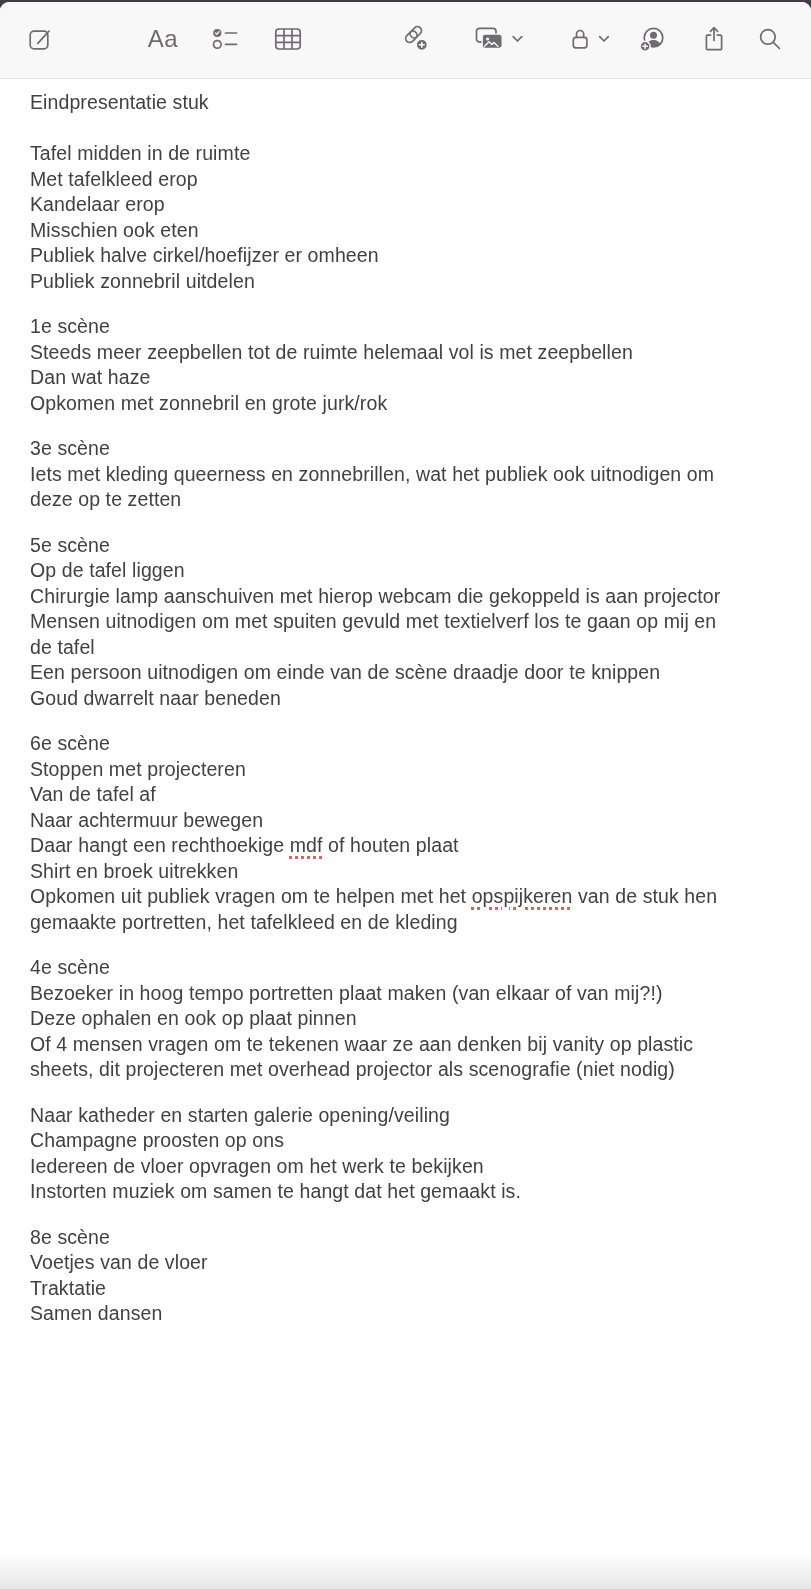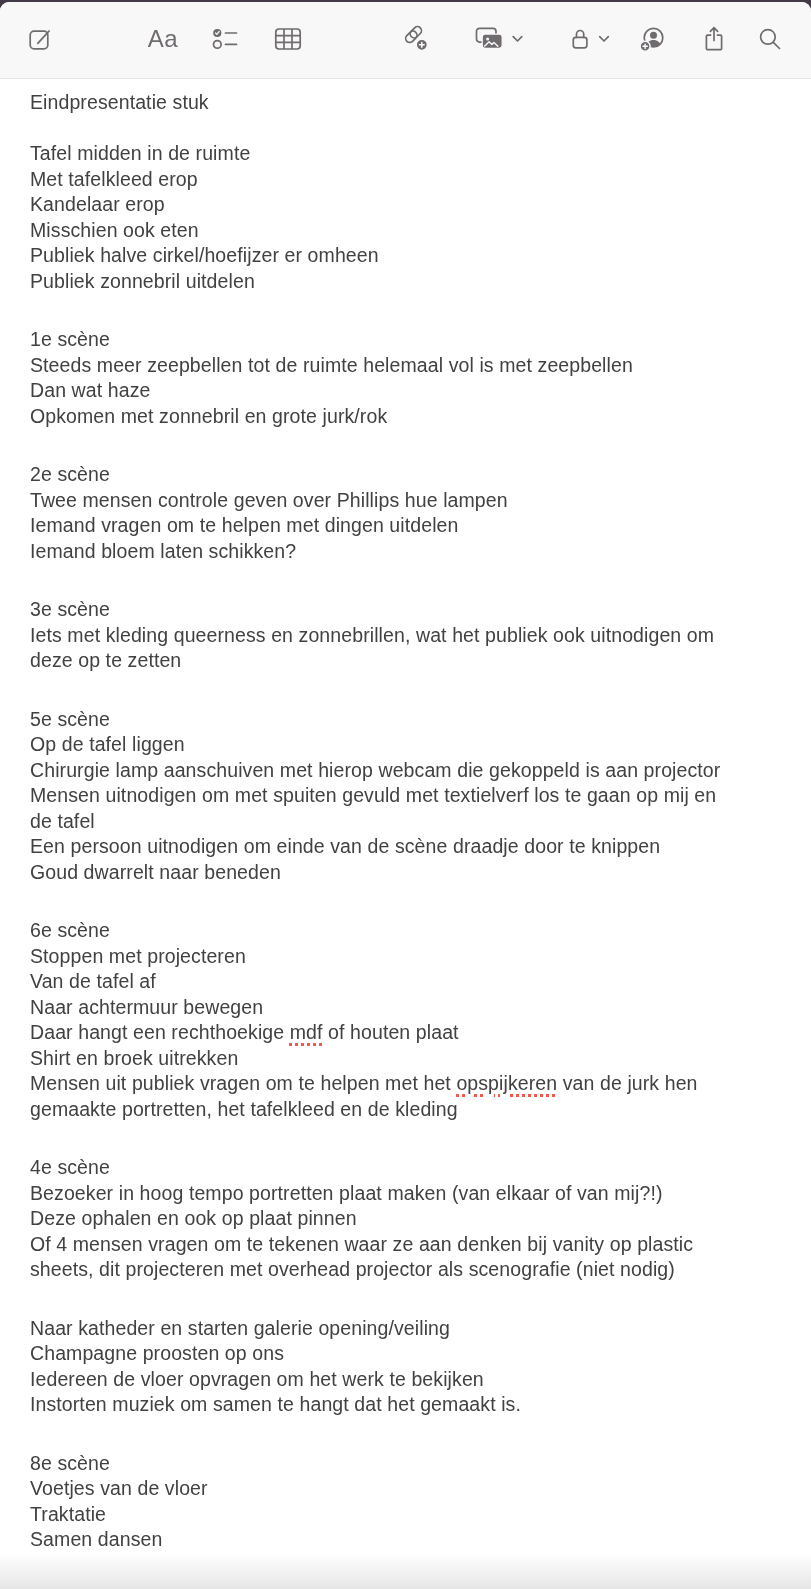--- a/index.html
+++ b/index.html
@@ -49,21 +49,21 @@
   
   .note-body {
     background: #ffffff;
     padding: 11px 26px 0 30px;
     font-size: 19.5px;
     line-height: 25.5px;
     color: #414141;
     letter-spacing: 0.1px;
   }
   .note-title { margin-bottom: 25.5px; }
-  .note-section + .note-section { margin-top: 33px; }
+  .note-section + .note-section { margin-top: 20px; }
   .note-line { min-height: 25.5px; }
   .misspelled {
     text-decoration-line: underline;
     text-decoration-style: dotted;
     text-decoration-color: #f2594b;
     text-decoration-thickness: 3px;
     text-underline-offset: 4px;
     text-align: right;
   }
   .bottom-fade {
@@ -208,47 +208,41 @@
           <div class="note-line">Publiek halve cirkel/hoefijzer er omheen</div>
           <div class="note-line">Publiek zonnebril uitdelen</div>
         </div>
         <div class="note-section">
           <div class="note-line">1e scène</div>
           <div class="note-line">Steeds meer zeepbellen tot de ruimte helemaal vol is met zeepbellen</div>
           <div class="note-line">Dan wat haze</div>
           <div class="note-line">Opkomen met zonnebril en grote jurk/rok</div>
         </div>
         <div class="note-section">
-          <div class="note-line">2e scène</div>
-          <div class="note-line">Twee mensen controle geven over Phillips hue lampen</div>
-          <div class="note-line">Iemand vragen om te helpen met dingen uitdelen</div>
-          <div class="note-line">Iemand bloem laten schikken?</div>
-        </div>
-        <div class="note-section">
           <div class="note-line">3e scène</div>
           <div class="note-line">Iets met kleding queerness en zonnebrillen, wat het publiek ook uitnodigen om</div>
           <div class="note-line">deze op te zetten</div>
         </div>
         <div class="note-section">
           <div class="note-line">5e scène</div>
           <div class="note-line">Op de tafel liggen</div>
           <div class="note-line">Chirurgie lamp aanschuiven met hierop webcam die gekoppeld is aan projector</div>
           <div class="note-line">Mensen uitnodigen om met spuiten gevuld met textielverf los te gaan op mij en</div>
           <div class="note-line">de tafel</div>
           <div class="note-line">Een persoon uitnodigen om einde van de scène draadje door te knippen</div>
           <div class="note-line">Goud dwarrelt naar beneden</div>
         </div>
         <div class="note-section">
           <div class="note-line">6e scène</div>
           <div class="note-line">Stoppen met projecteren</div>
           <div class="note-line">Van de tafel af</div>
           <div class="note-line">Naar achtermuur bewegen</div>
           <div class="note-line"><span>Daar hangt een rechthoekige </span><span class="misspelled">mdf</span><span> of houten plaat</span></div>
           <div class="note-line">Shirt en broek uitrekken</div>
-          <div class="note-line"><span>Mensen uit publiek vragen om te helpen met het </span><span class="misspelled">opspijkeren</span><span> van de jurk hen</span></div>
+          <div class="note-line"><span>Opkomen uit publiek vragen om te helpen met het </span><span class="misspelled">opspijkeren</span><span> van de stuk hen</span></div>
           <div class="note-line">gemaakte portretten, het tafelkleed en de kleding</div>
         </div>
         <div class="note-section">
           <div class="note-line">4e scène</div>
           <div class="note-line">Bezoeker in hoog tempo portretten plaat maken (van elkaar of van mij?!)</div>
           <div class="note-line">Deze ophalen en ook op plaat pinnen</div>
           <div class="note-line">Of 4 mensen vragen om te tekenen waar ze aan denken bij vanity op plastic</div>
           <div class="note-line">sheets, dit projecteren met overhead projector als scenografie (niet nodig)</div>
         </div>
         <div class="note-section">

